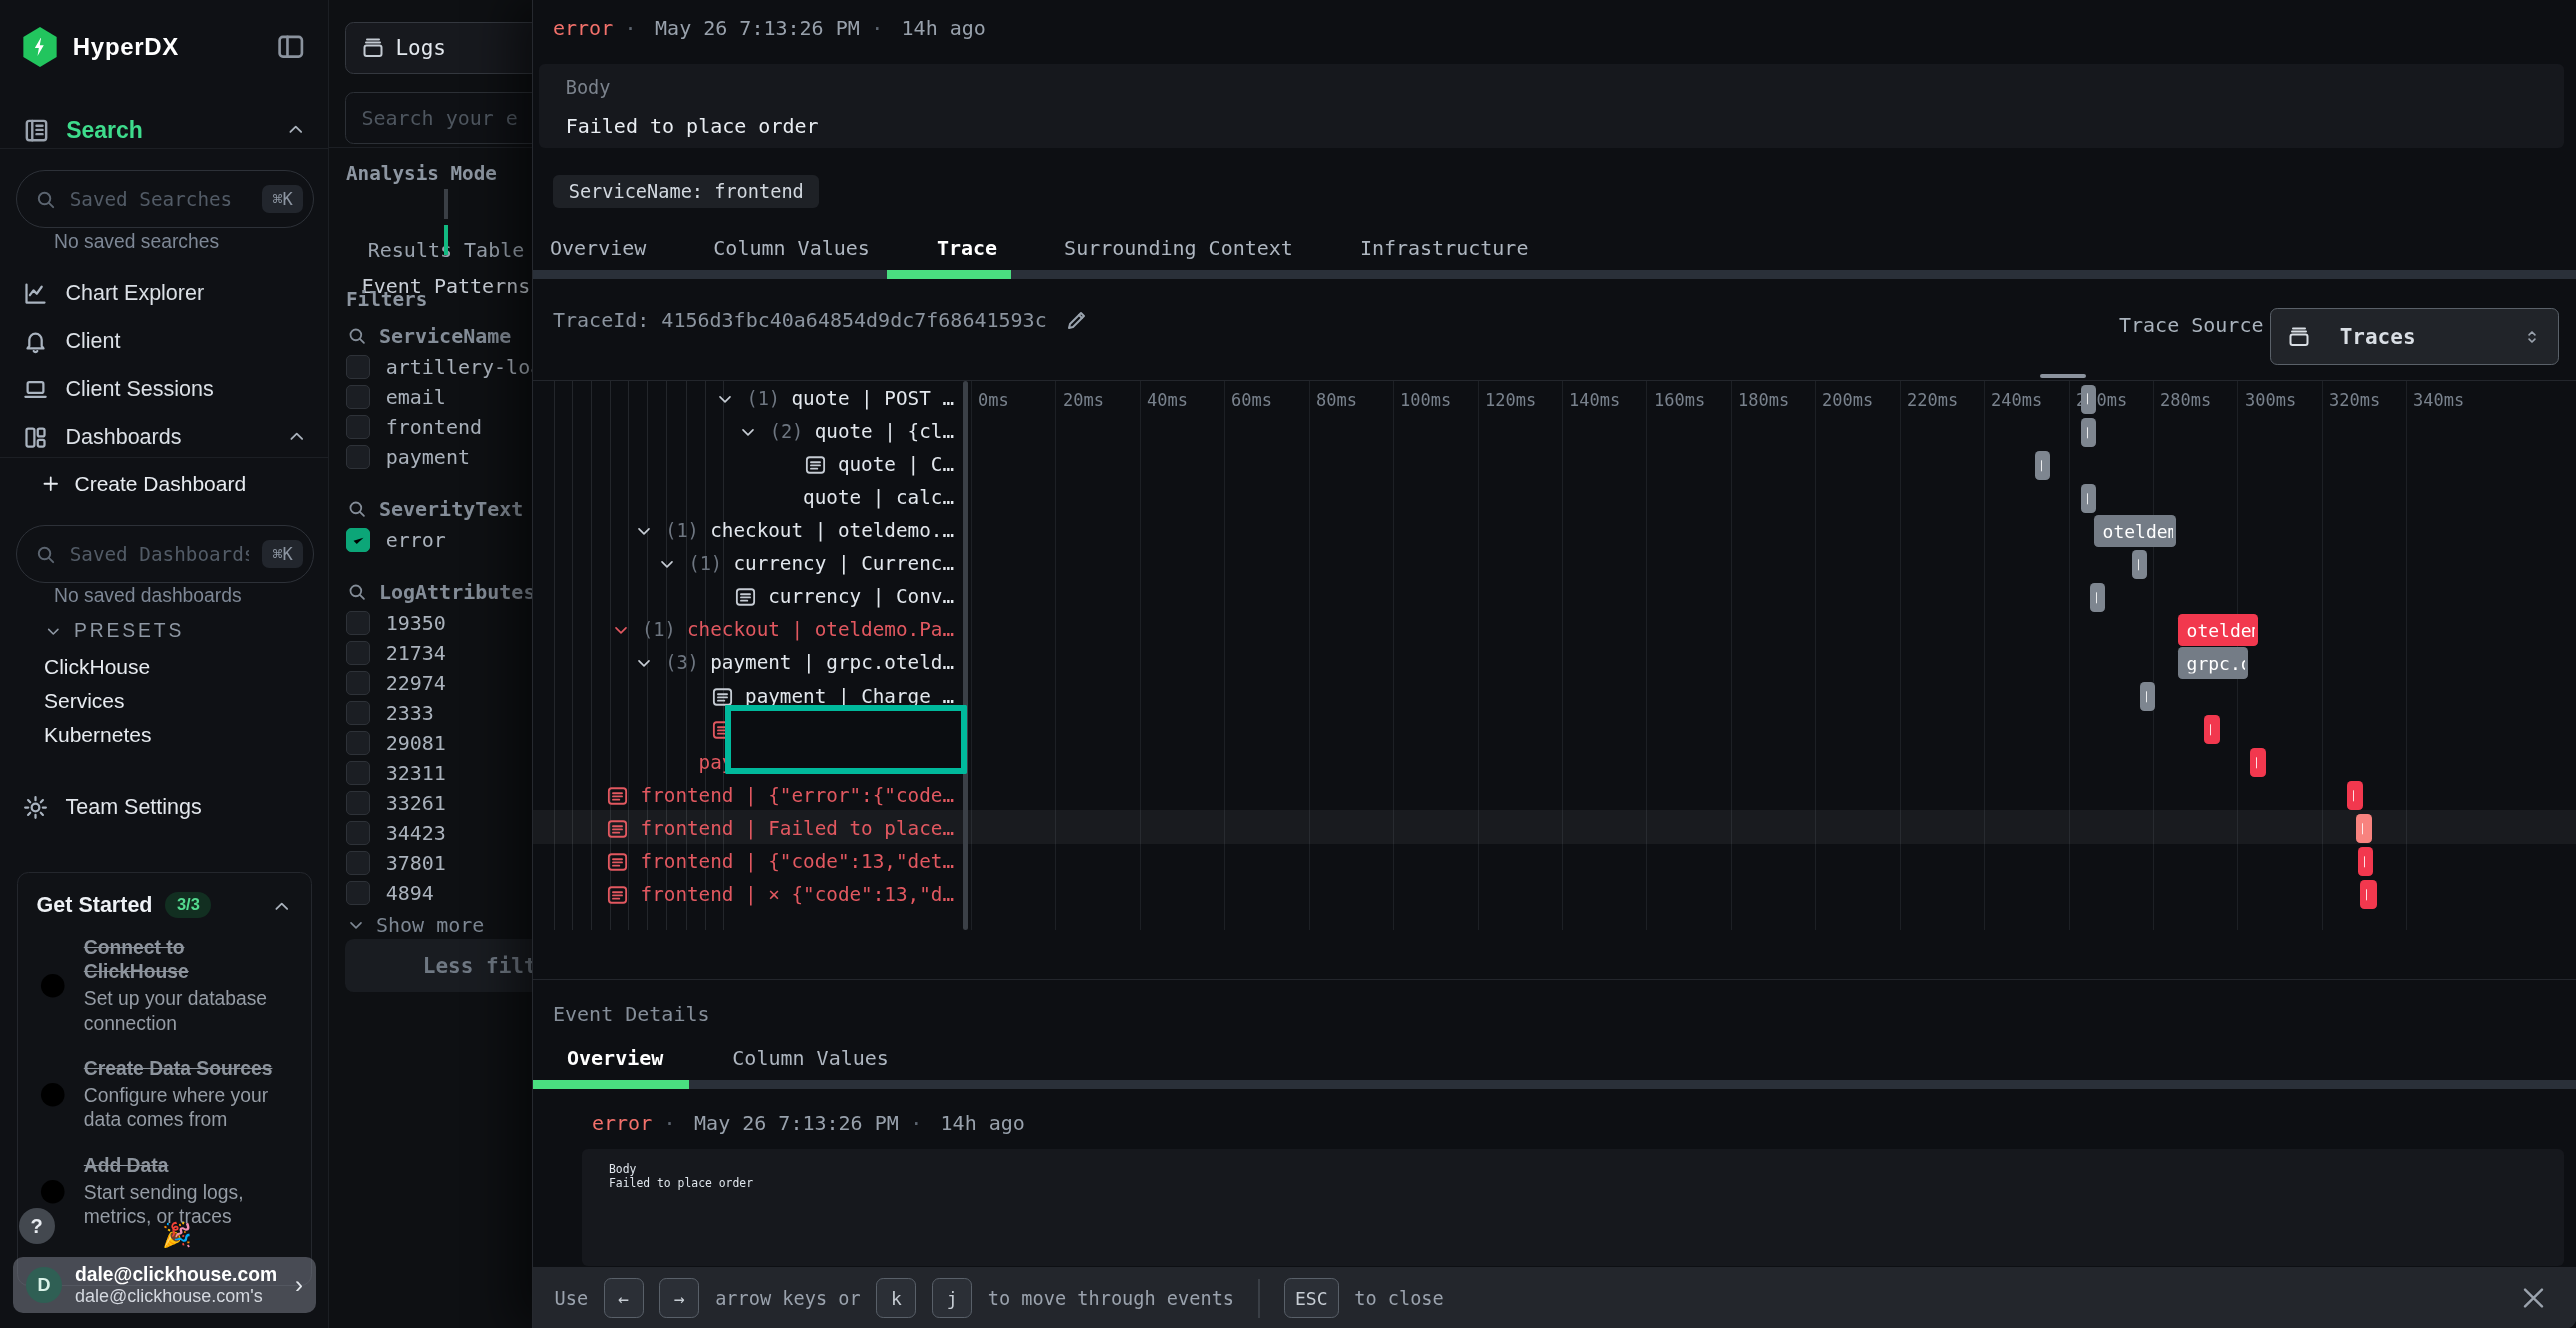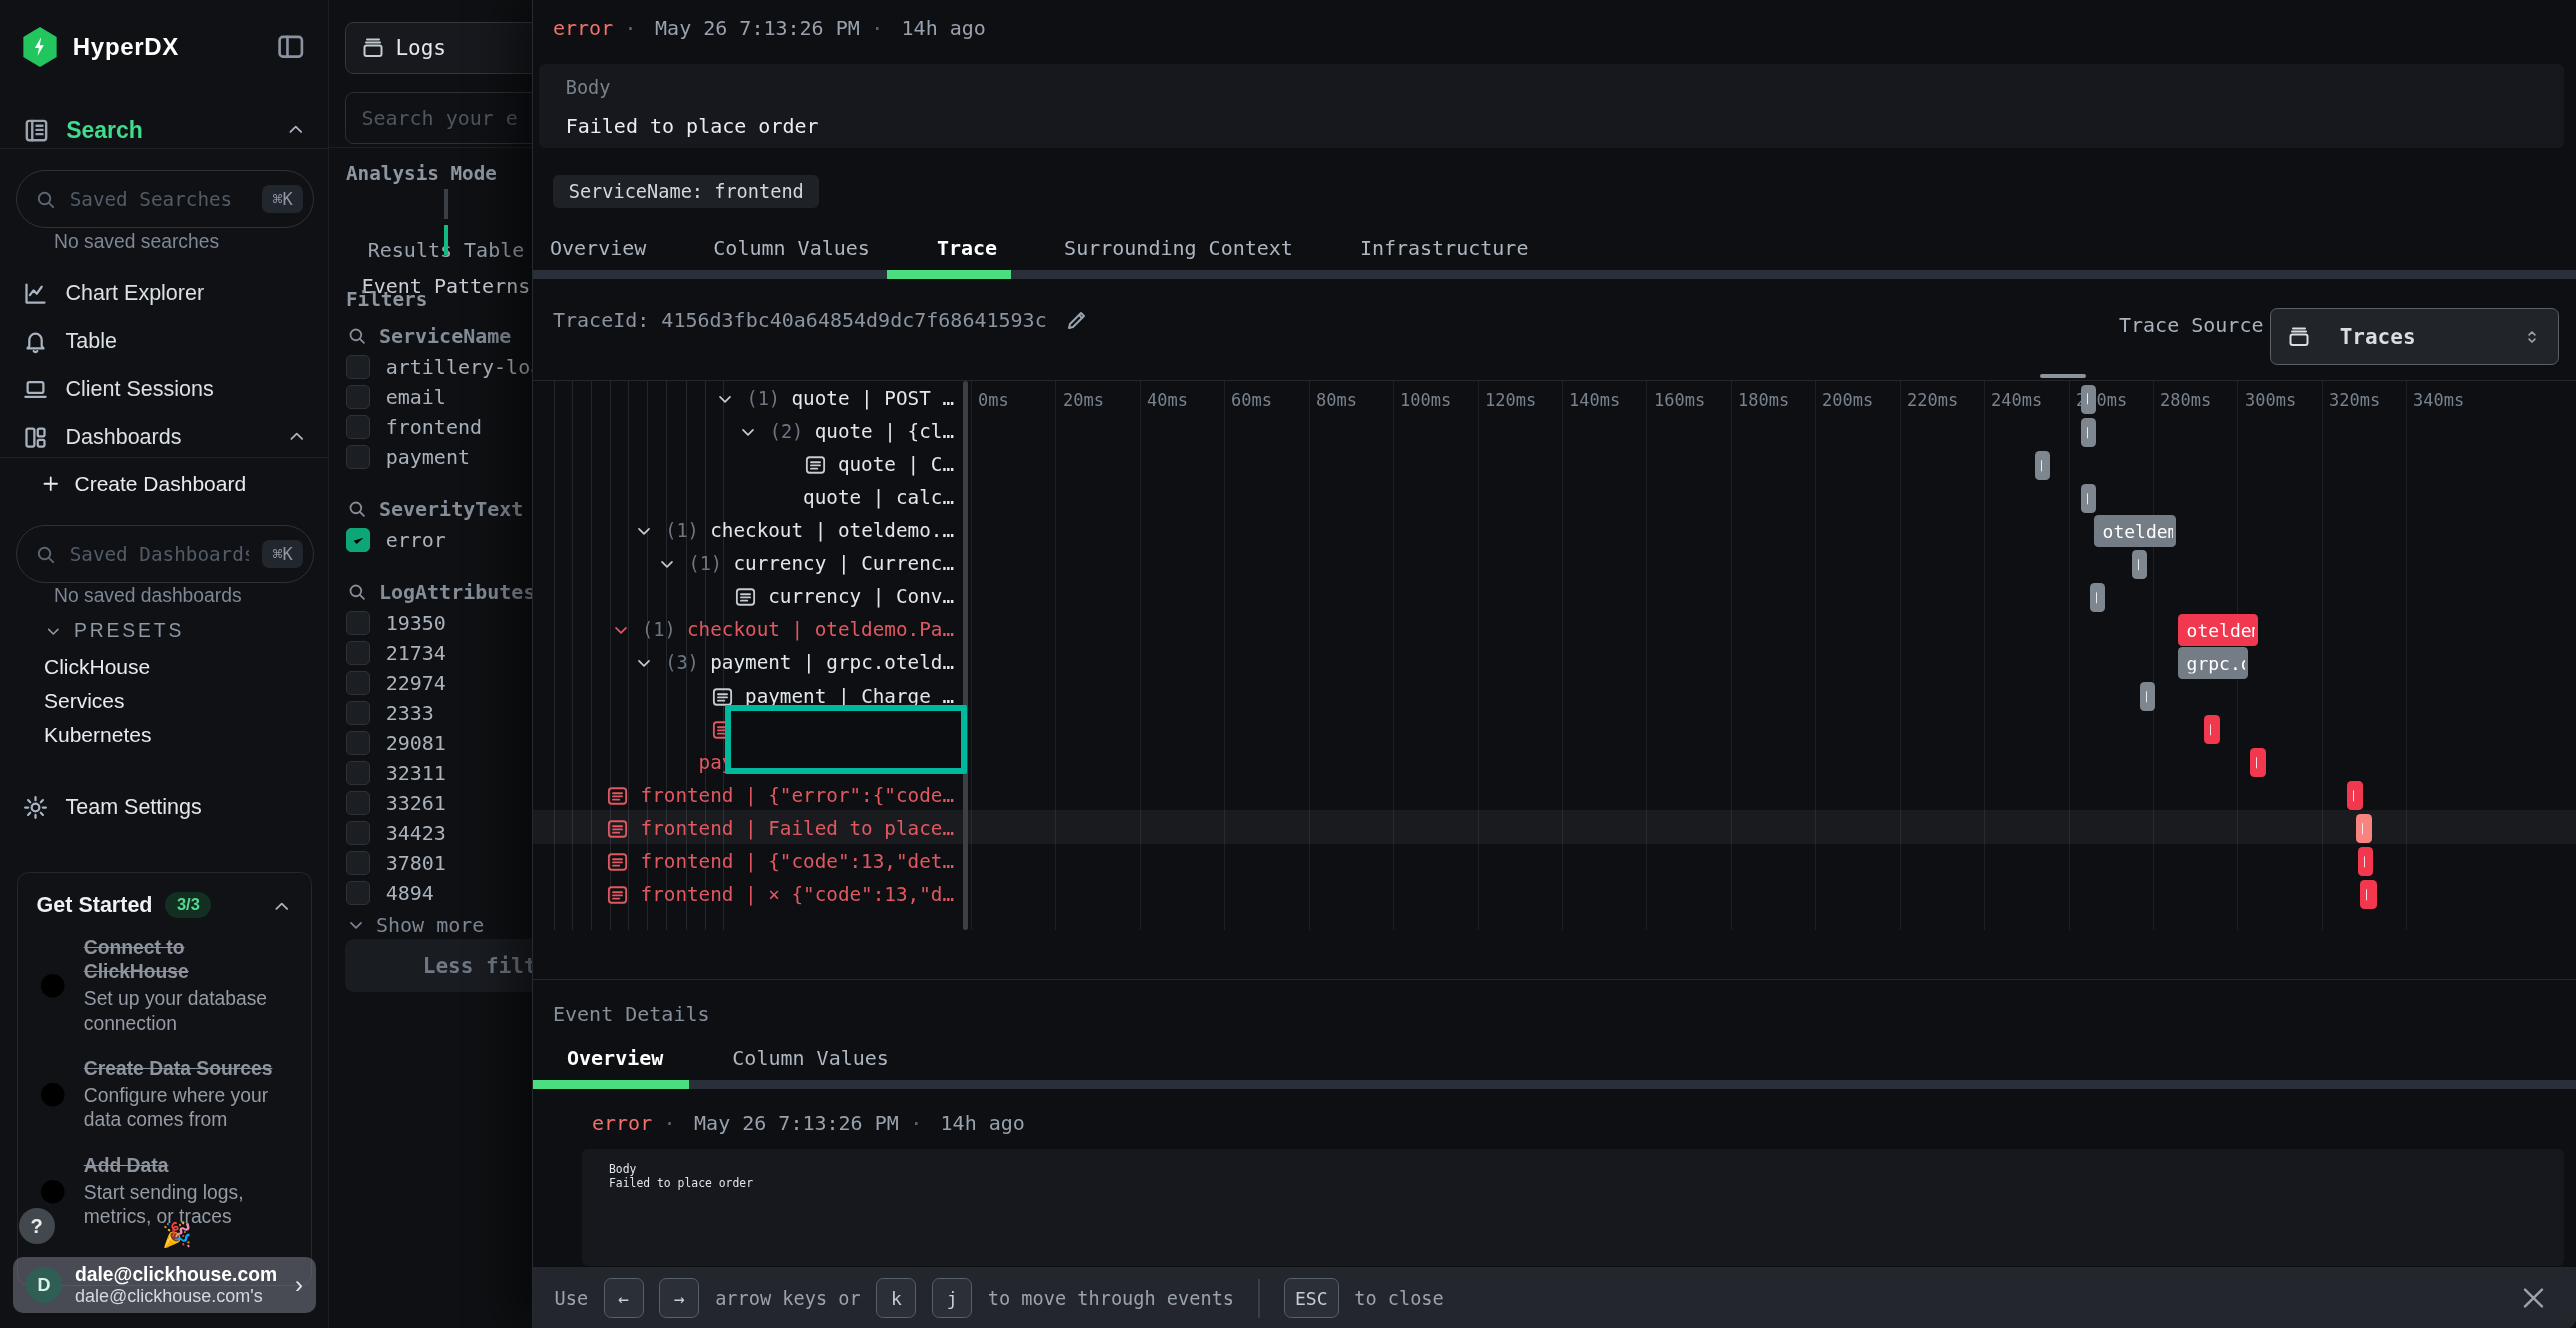--- a/index.html
+++ b/index.html
@@ -236,21 +236,21 @@
         </span>
         <span class="label">Chart Explorer</span>
       </div>
       <div class="nav-item">
         <span class="icn">
           <svg width="27" height="27" viewBox="0 0 24 24">
             <path d="M6.5 16v-5.5a5.5 5.5 0 0 1 11 0V16l1.6 2.2H4.9z"></path>
             <path d="M10.4 20.5a1.8 1.8 0 0 0 3.2 0"></path>
           </svg>
         </span>
-        <span class="label">Table</span>
+        <span class="label">Client</span>
       </div>
       <div class="nav-item">
         <span class="icn">
           <svg width="27" height="27" viewBox="0 0 24 24">
             <rect x="5" y="5.5" width="14" height="9.5" rx="1.5"></rect>
             <path d="M3 18.5h18"></path>
           </svg>
         </span>
         <span class="label">Client Sessions</span>
       </div>

